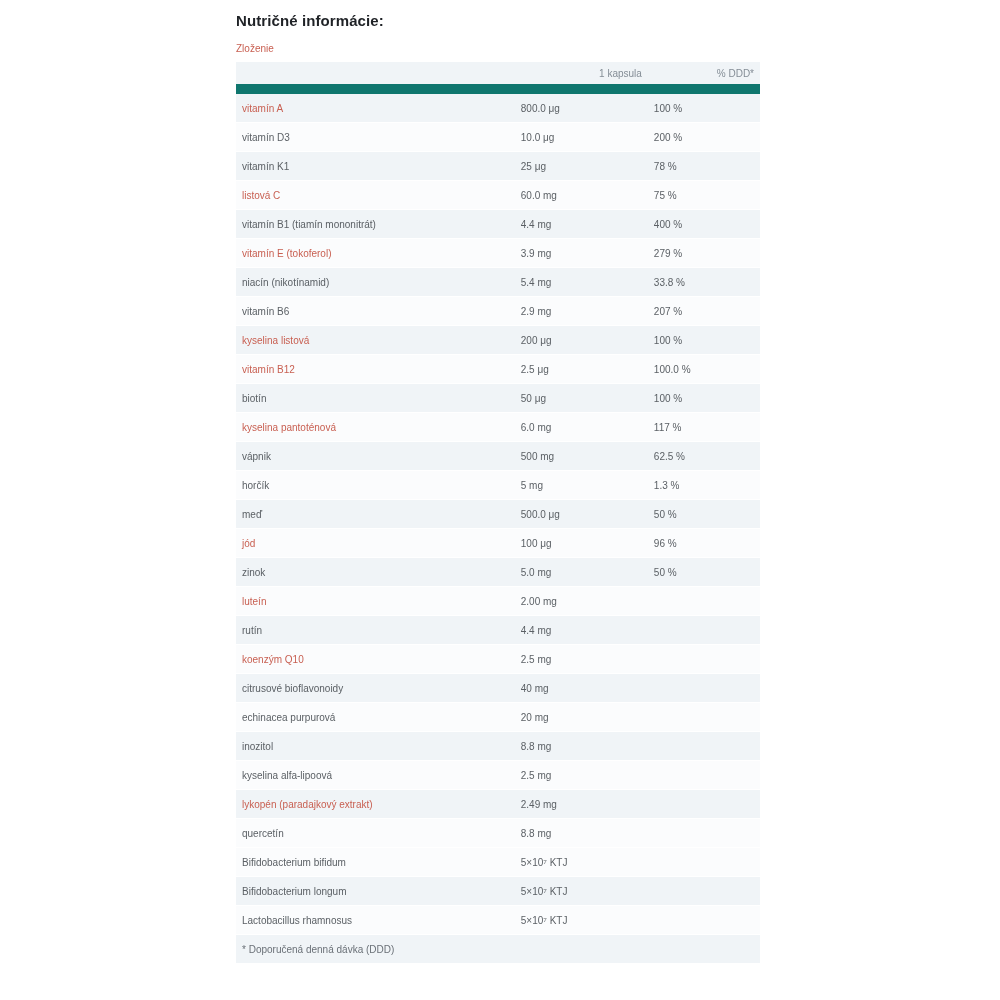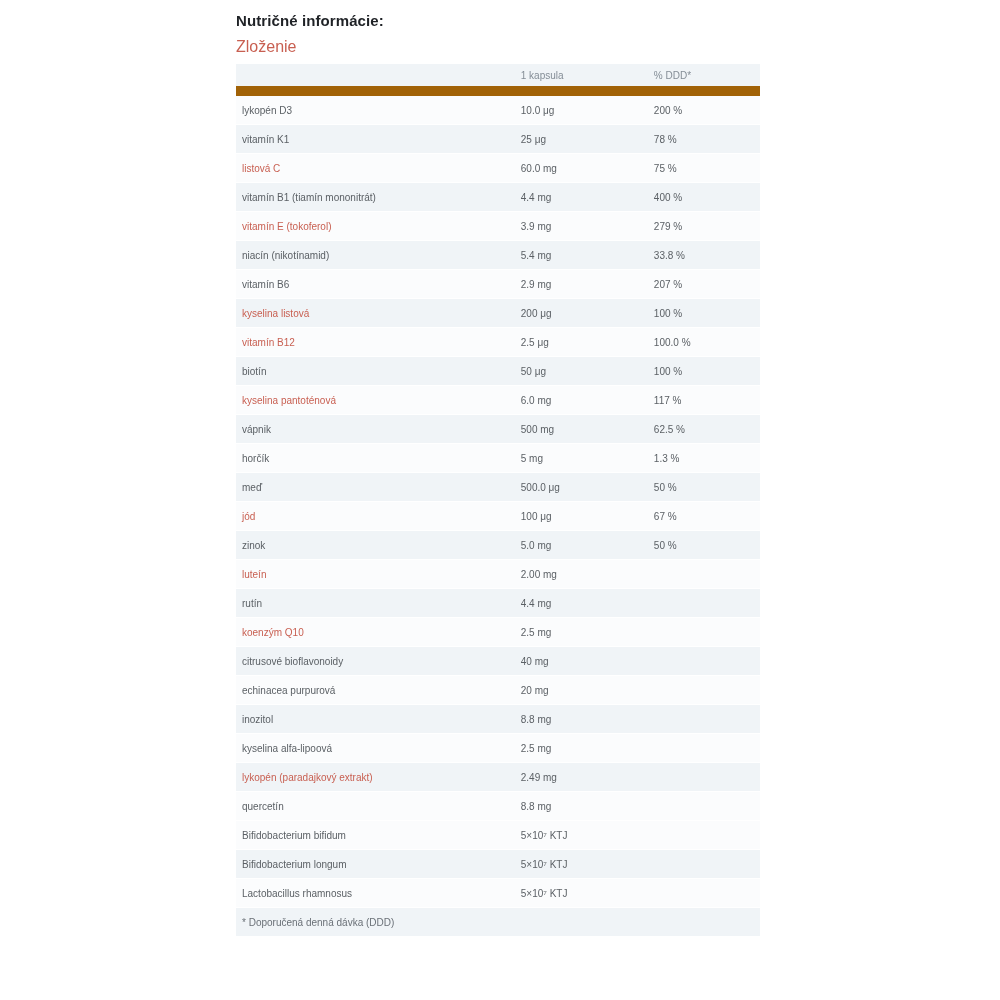--- a/index.html
+++ b/index.html
@@ -19,43 +19,43 @@
   }
   .page-title {
     font-size: 15px;
     font-weight: bold;
     color: #1f2226;
     margin: 0 0 9px 0;
     letter-spacing: 0.1px;
   }
   .category-link {
     display: inline-block;
-    font-size: 16px;
+    font-size: 10px;
     color: #c85f51;
     text-decoration: none;
     margin-bottom: 8px;
   }
   table.nutrition {
     width: 100%;
     border-collapse: collapse;
     table-layout: fixed;
   }
   table.nutrition col.c-label { width: 53.2%; }
   table.nutrition col.c-value { width: 25.4%; }
   table.nutrition col.c-ddd   { width: 21.4%; }
 
   table.nutrition th {
     background: #f0f4f7;
     color: #848d96;
     font-size: 10px;
     font-weight: normal;
-    text-align: left;
+    text-align: right;
     height: 22px;
     padding: 0 6px;
-    border-bottom: 10px solid #a16207;
+    border-bottom: 10px solid #0f766e;
   }
   table.nutrition td {
     font-size: 10px;
     color: #5b6065;
     height: 28px;
     padding: 0 6px;
     border-bottom: 1px solid #ffffff;
     overflow: hidden;
     white-space: nowrap;
   }
@@ -88,22 +88,27 @@
       <col class="c-ddd">
     </colgroup>
     <thead>
       <tr>
         <th class="label-cell"></th>
         <th>1 kapsula</th>
         <th>% DDD*</th>
       </tr>
     </thead>
     <tbody id="rows-body">
-        <tr class="even">
-          <td class="label-cell"><span>lykopén D3</span></td>
+        <tr class="odd">
+          <td class="label-cell"><span class="ingredient-link">vitamín A</span></td>
+          <td>800.0 μg</td>
+          <td>100 %</td>
+        </tr>
+        <tr class="even">
+          <td class="label-cell"><span>vitamín D3</span></td>
           <td>10.0 μg</td>
           <td>200 %</td>
         </tr>
         <tr class="odd">
           <td class="label-cell"><span>vitamín K1</span></td>
           <td>25 μg</td>
           <td>78 %</td>
         </tr>
         <tr class="even">
           <td class="label-cell"><span class="ingredient-link">listová C</span></td>
@@ -161,21 +166,21 @@
           <td>1.3 %</td>
         </tr>
         <tr class="odd">
           <td class="label-cell"><span>meď</span></td>
           <td>500.0 μg</td>
           <td>50 %</td>
         </tr>
         <tr class="even">
           <td class="label-cell"><span class="ingredient-link">jód</span></td>
           <td>100 μg</td>
-          <td>67 %</td>
+          <td>96 %</td>
         </tr>
         <tr class="odd">
           <td class="label-cell"><span>zinok</span></td>
           <td>5.0 mg</td>
           <td>50 %</td>
         </tr>
         <tr class="even">
           <td class="label-cell"><span class="ingredient-link">luteín</span></td>
           <td>2.00 mg</td>
           <td></td>

